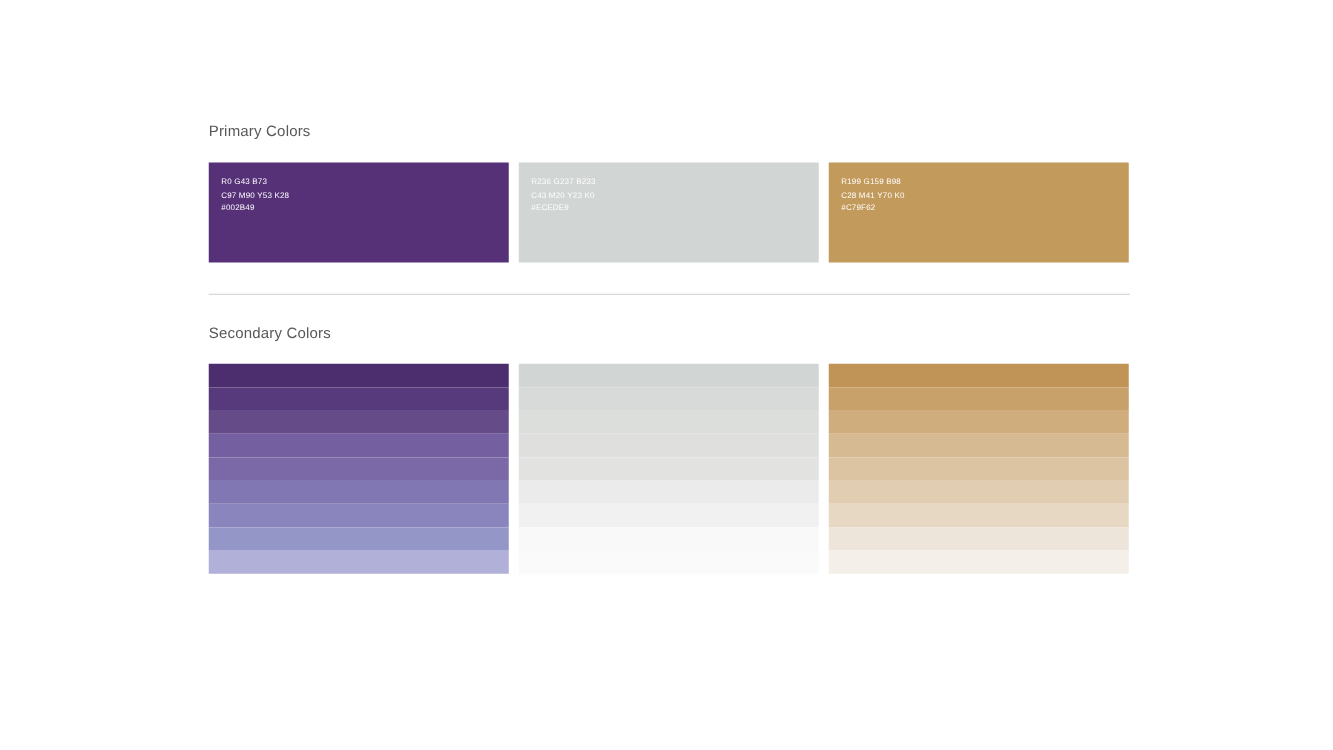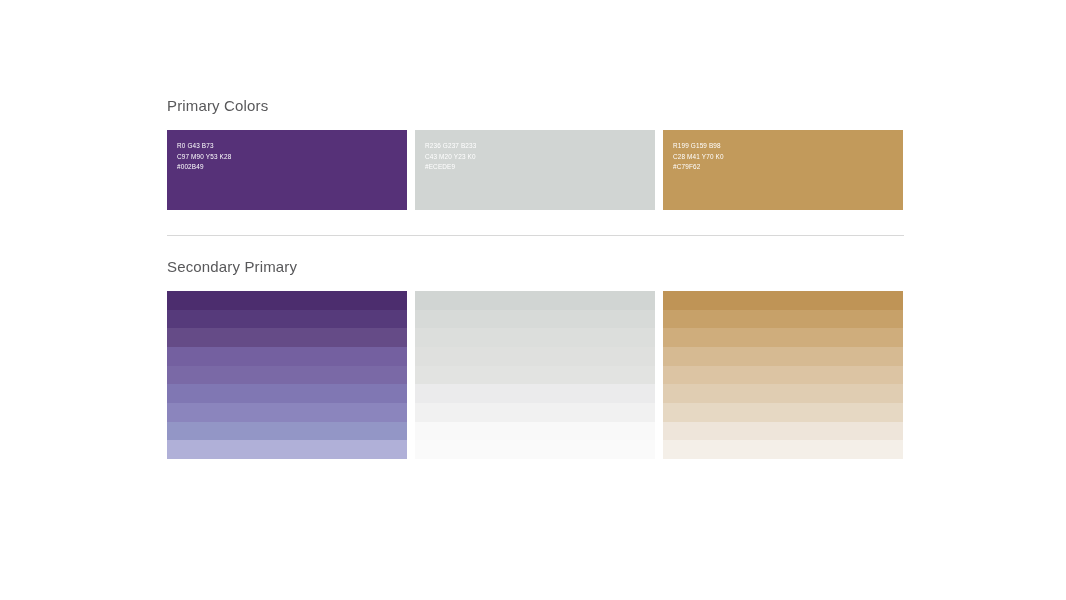--- a/index.html
+++ b/index.html
@@ -15,21 +15,21 @@
     font-family: "Liberation Sans", sans-serif;
     overflow: hidden;
   }
   .page {
     position: absolute;
     left: 167px;
     top: 96px;
     width: 737px;
   }
   .section-title {
-    font-size: 15px;
+    font-size: 12px;
     font-weight: 400;
     color: #58585a;
     letter-spacing: 0.15px;
     margin: 0 0 15px 0;
     line-height: 19px;
   }
   
   .primary-row {
     display: flex;
     width: 737px;
@@ -114,21 +114,21 @@
         <div>C28 M41 Y70 K0</div>
         <div>#C79F62</div>
       </div>
     </div>
 
   </div>
 
   <div class="divider"></div>
 
   <div class="secondary-title-wrap">
-    <h2 class="section-title">Secondary Primary</h2>
+    <h2 class="section-title">Secondary Colors</h2>
   </div>
 
   <div class="secondary-row">
     <div class="ramp">
         <div class="ramp-band" style="background: rgb(76, 45, 110);"></div>
         <div class="ramp-band" style="background: rgb(86, 58, 123);"></div>
         <div class="ramp-band" style="background: rgb(101, 75, 135);"></div>
         <div class="ramp-band" style="background: rgb(116, 96, 160);"></div>
         <div class="ramp-band" style="background: rgb(122, 105, 166);"></div>
         <div class="ramp-band" style="background: rgb(128, 119, 179);"></div>

